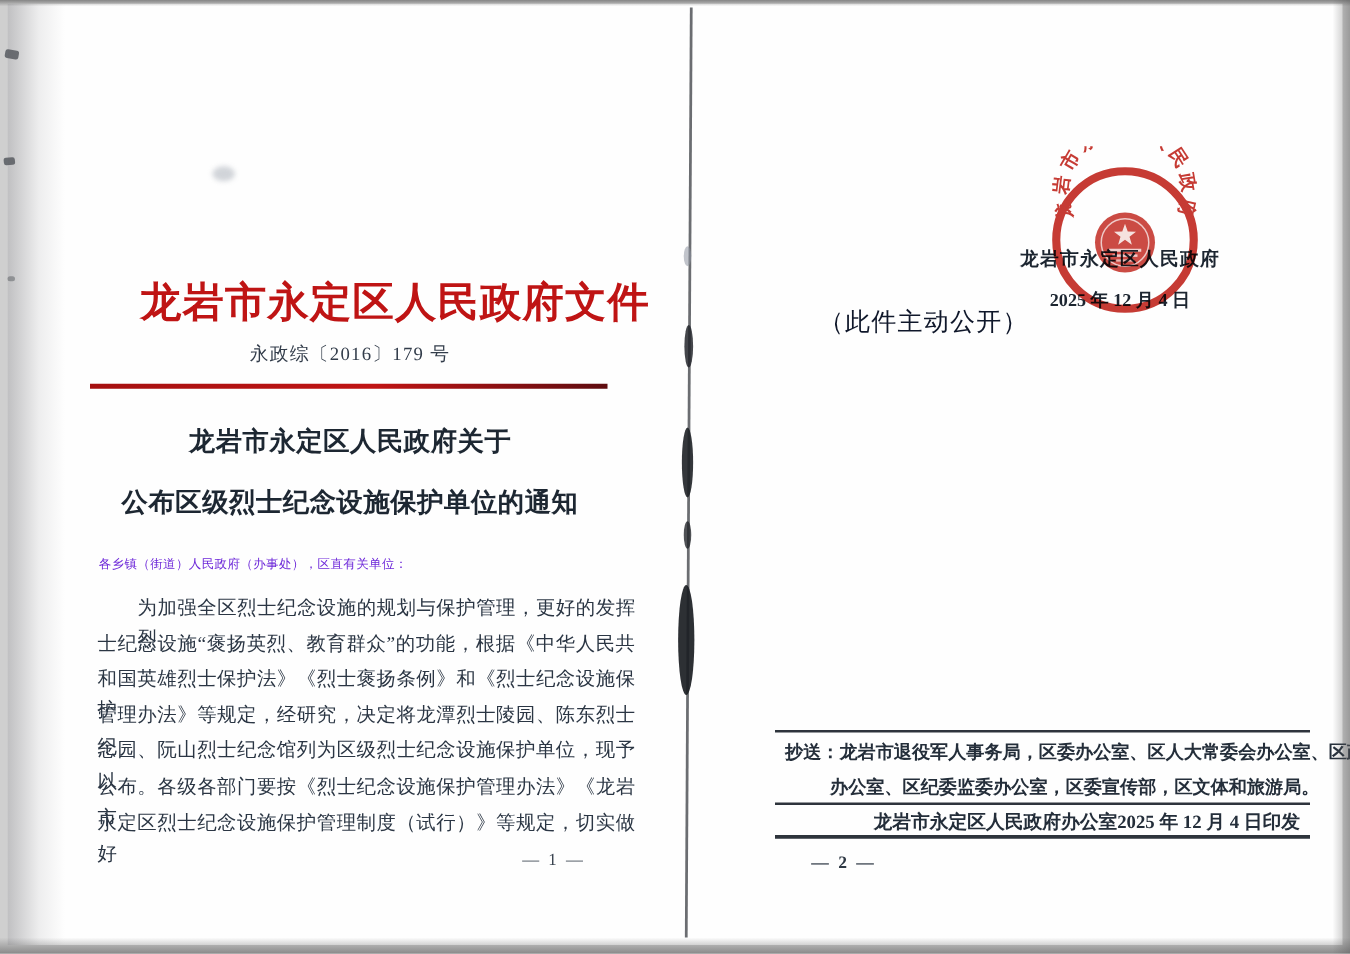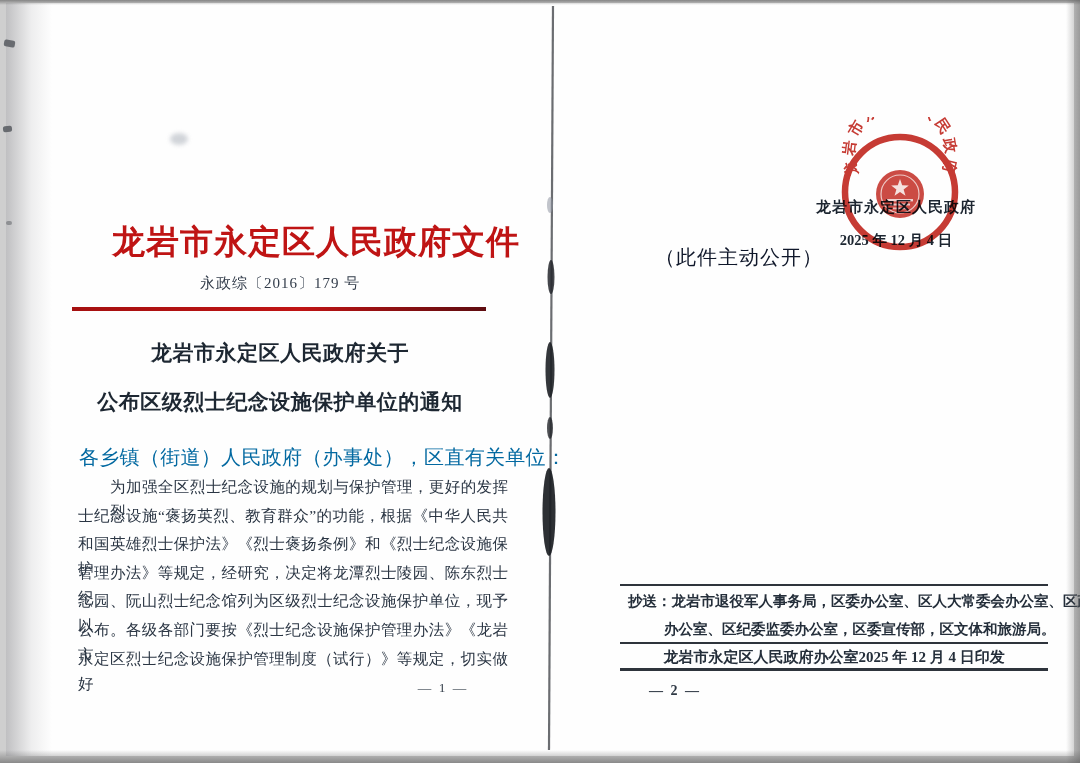--- a/index.html
+++ b/index.html
@@ -20,21 +20,21 @@
   
   .p1-header{position:absolute;left:40px;top:176px;width:480px;text-align:right;
       font-size:33px;font-weight:700;letter-spacing:1px;color:#bf1414;margin-top:44px;}
   .p1-docno{position:absolute;left:40px;top:274px;width:480px;text-align:center;
       font-size:15px;color:#323c4a;letter-spacing:1px;}
   .p1-redline{position:absolute;left:72px;top:307px;width:414px;height:4px;
       background:linear-gradient(90deg,#a51010,#c01414 55%,#5e0c10);}
   .p1-title{position:absolute;left:30px;width:500px;text-align:center;
       font-size:21px;font-weight:700;color:#1d2732;letter-spacing:.5px;}
   .p1-title.l1{top:339px;} .p1-title.l2{top:388px;}
-  .p1-salutation{position:absolute;left:79px;top:444px;font-size:20px;color:#0369a1;letter-spacing:.3px;}
+  .p1-salutation{position:absolute;left:79px;top:444px;font-size:10px;color:#6d28d9;letter-spacing:.3px;}
   .p1-body{position:absolute;left:78px;top:474px;width:430px;font-size:15.5px;color:#2b3644;}
   .p1-body .bl{height:28.6px;line-height:25px;}
   .p1-body .bl.indent{padding-left:32px;}
   .p1-pageno{position:absolute;left:398px;top:680px;width:90px;text-align:center;
       font-size:13.5px;color:#3a4450;letter-spacing:2px;}
 
   
   .p2-body{position:absolute;left:622px;top:80px;width:404px;font-size:15px;color:#2b3644;}
   .p2-body .bl{height:28.5px;line-height:28.5px;}
   .p2-body .bl.last{text-align:left;text-align-last:left;}
@@ -46,21 +46,21 @@
       font-size:14.5px;font-weight:600;color:#1c2530;}
   .p2-publicnote{position:absolute;left:655px;top:244px;font-size:20px;color:#0f172a;letter-spacing:1px;}
 
   .cc-rule{position:absolute;left:620px;width:428px;background:#2e343c;}
   .cc-rule.r1{top:584px;height:2px;}
   .cc-rule.r2{top:642px;height:2px;}
   .cc-rule.r3{top:668px;height:2.5px;}
   .cc-l1{position:absolute;left:628px;top:592px;width:414px;font-size:14.5px;font-weight:600;color:#242e3a;}
   .cc-l2{position:absolute;left:664px;top:620px;width:380px;font-size:14.5px;font-weight:600;color:#242e3a;}
   .issuer-row{position:absolute;left:628px;top:648px;width:412px;display:flex;
-      justify-content:center;font-size:15px;font-weight:700;color:#242e3a;}
+      justify-content:flex-end;font-size:15px;font-weight:700;color:#242e3a;}
   .p2-pageno{position:absolute;left:630px;top:683px;width:90px;text-align:center;
       font-size:14px;font-weight:600;color:#2e3844;letter-spacing:2px;}
 
   
   .fold{position:absolute;left:0;top:0;width:1080px;height:763px;pointer-events:none;}
   .edge-mark{position:absolute;background:#565b60;border-radius:2px;opacity:.85;}
   .m1{left:4px;top:40px;width:11px;height:7px;transform:rotate(10deg);}
   .m2{left:3px;top:126px;width:9px;height:6px;transform:rotate(-6deg);}
   .m3{left:6px;top:221px;width:6px;height:4px;opacity:.5;}
   .smudge{position:absolute;left:170px;top:133px;width:18px;height:12px;background:#c6cad0;

